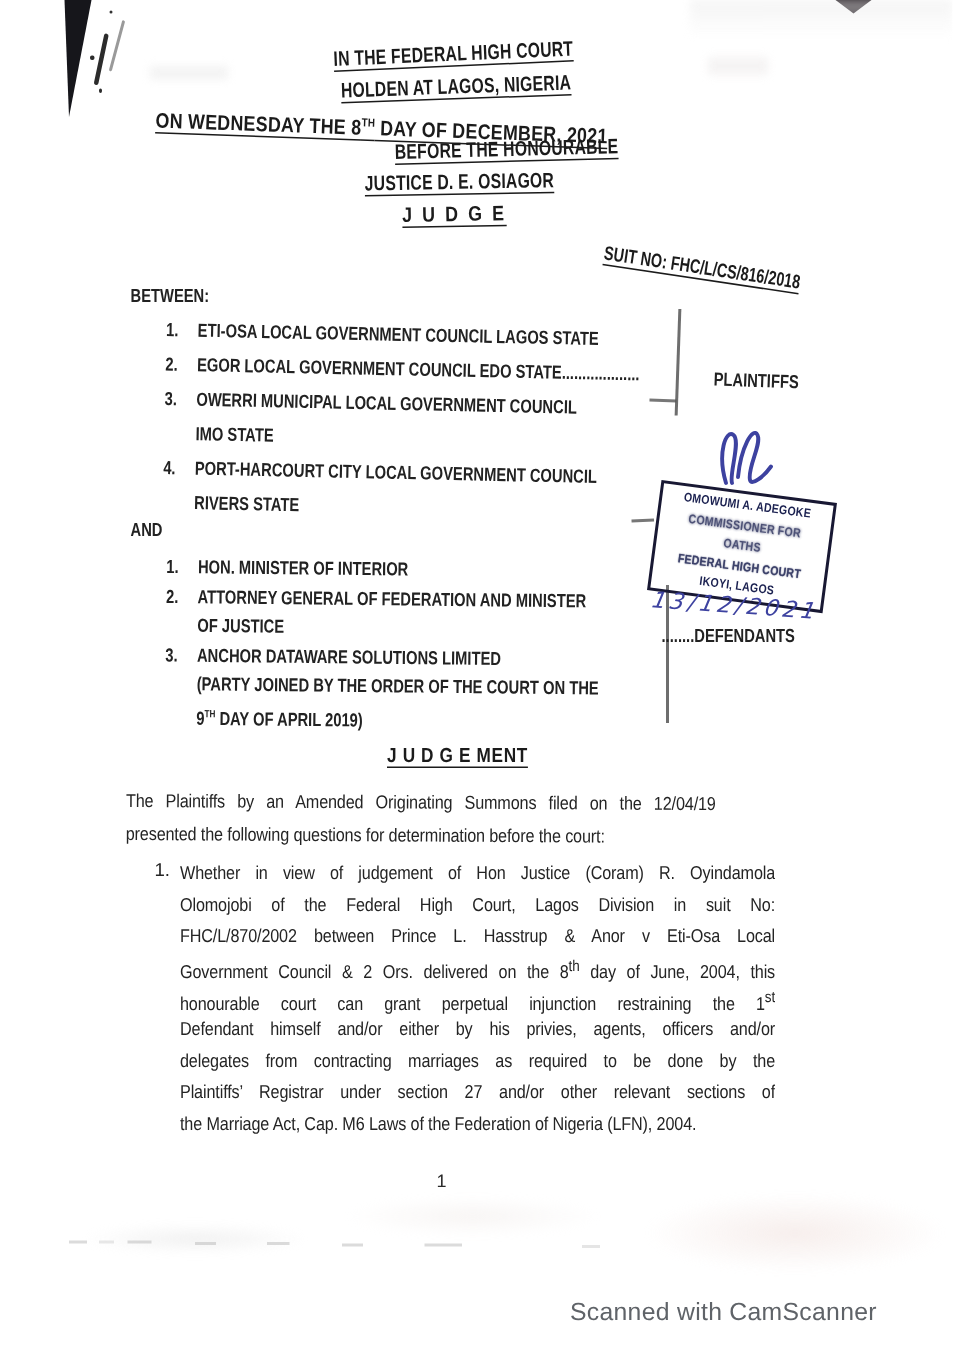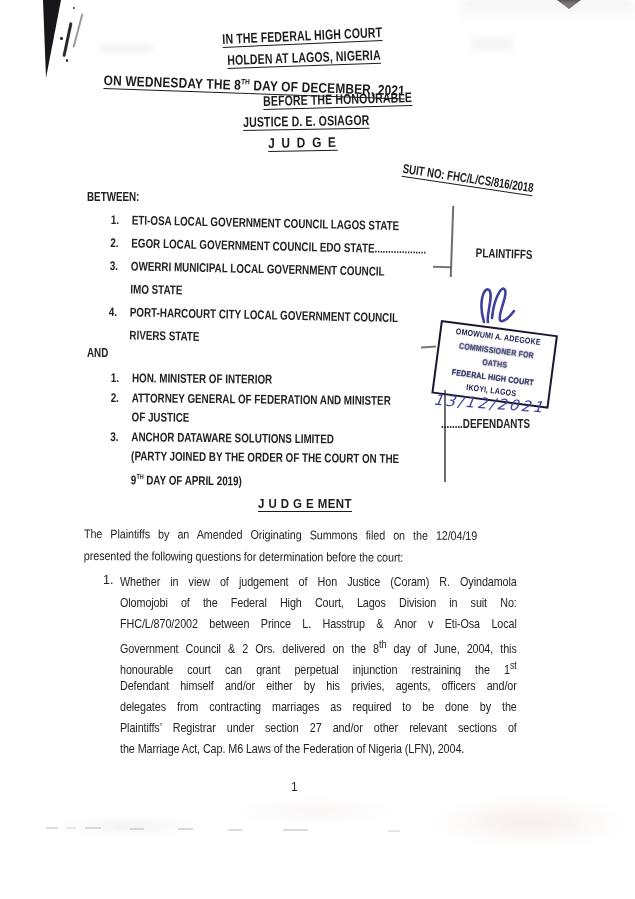--- a/index.html
+++ b/index.html
@@ -172,14 +172,15 @@
     <div class="jline just"><span>Government Council &amp; 2 Ors. delivered on the 8</span><sup>th</sup><span> day of June, 2004, this</span></div>
     <div class="jline just"><span>honourable court can grant perpetual injunction restraining the 1</span><sup>st</sup><span></span></div>
     <div class="jline just">Defendant himself and/or either by his privies, agents, officers and/or</div>
     <div class="jline just">delegates from contracting marriages as required to be done by the</div>
     <div class="jline just">Plaintiffs’ Registrar under section 27 and/or other relevant sections of</div>
     <div class="jline">the Marriage Act, Cap. M6 Laws of the Federation of Nigeria (LFN), 2004.</div>
   </div>
 
   <div class="pagenum" style="left:291px;top:780px;">1</div>
 
+  <div class="credit" style="left:380px;top:866px;">Scanned with CamScanner</div>
 
 </div>
 
 </body></html>

